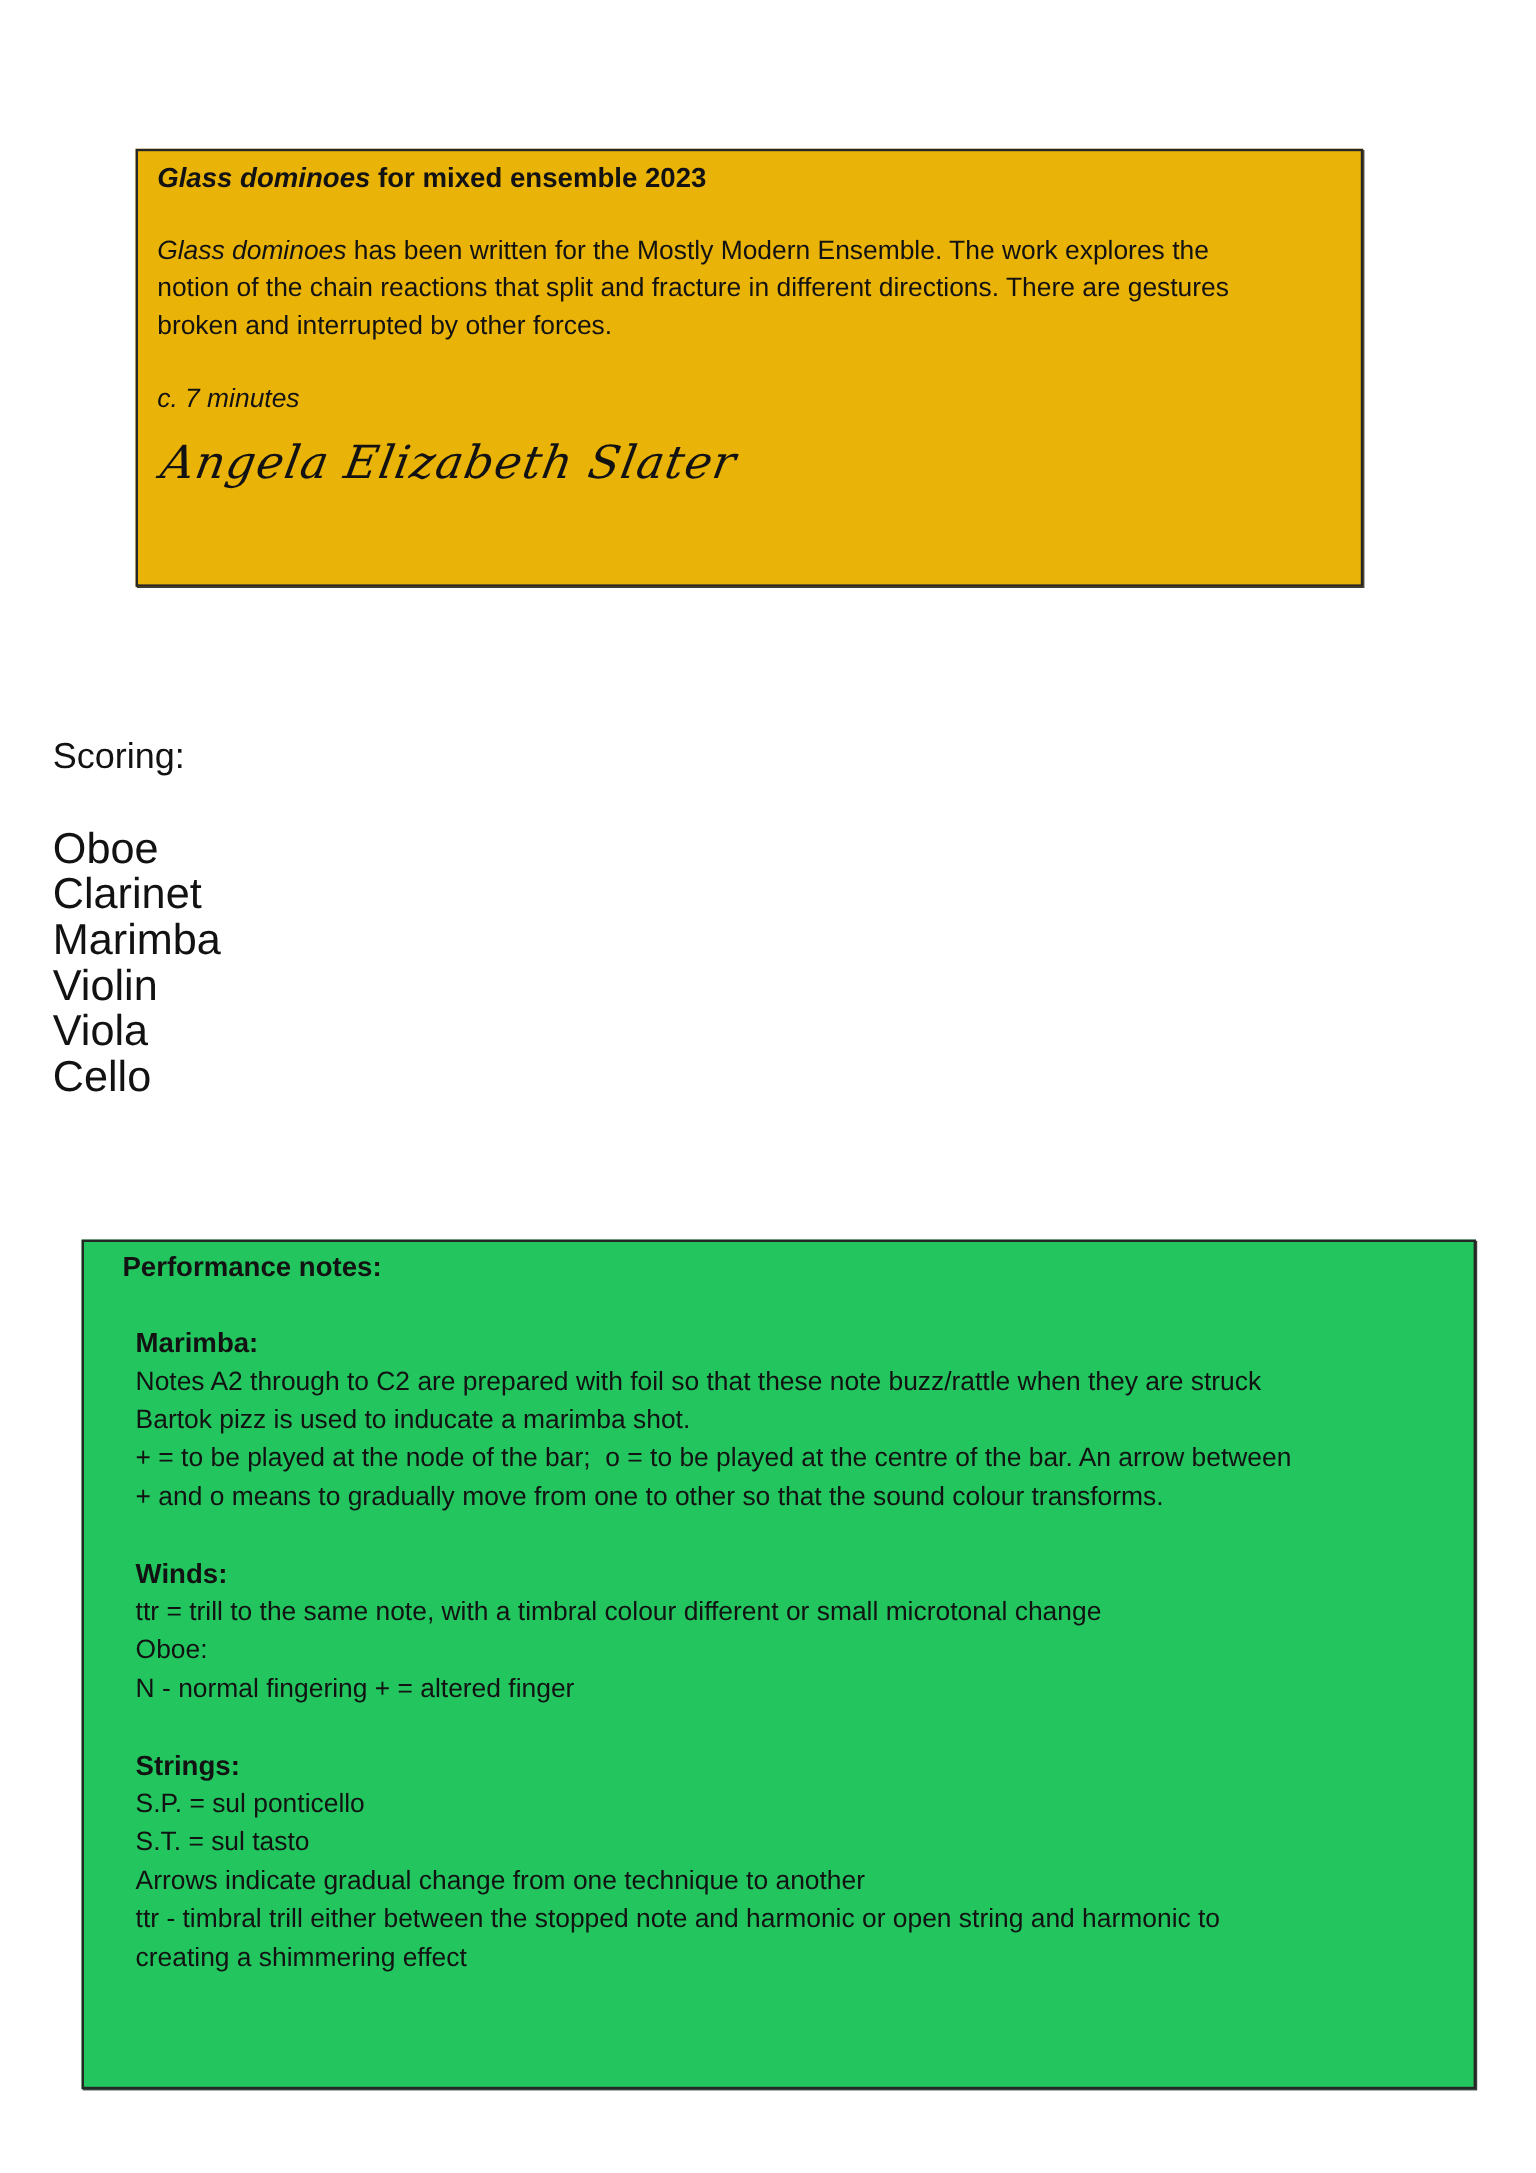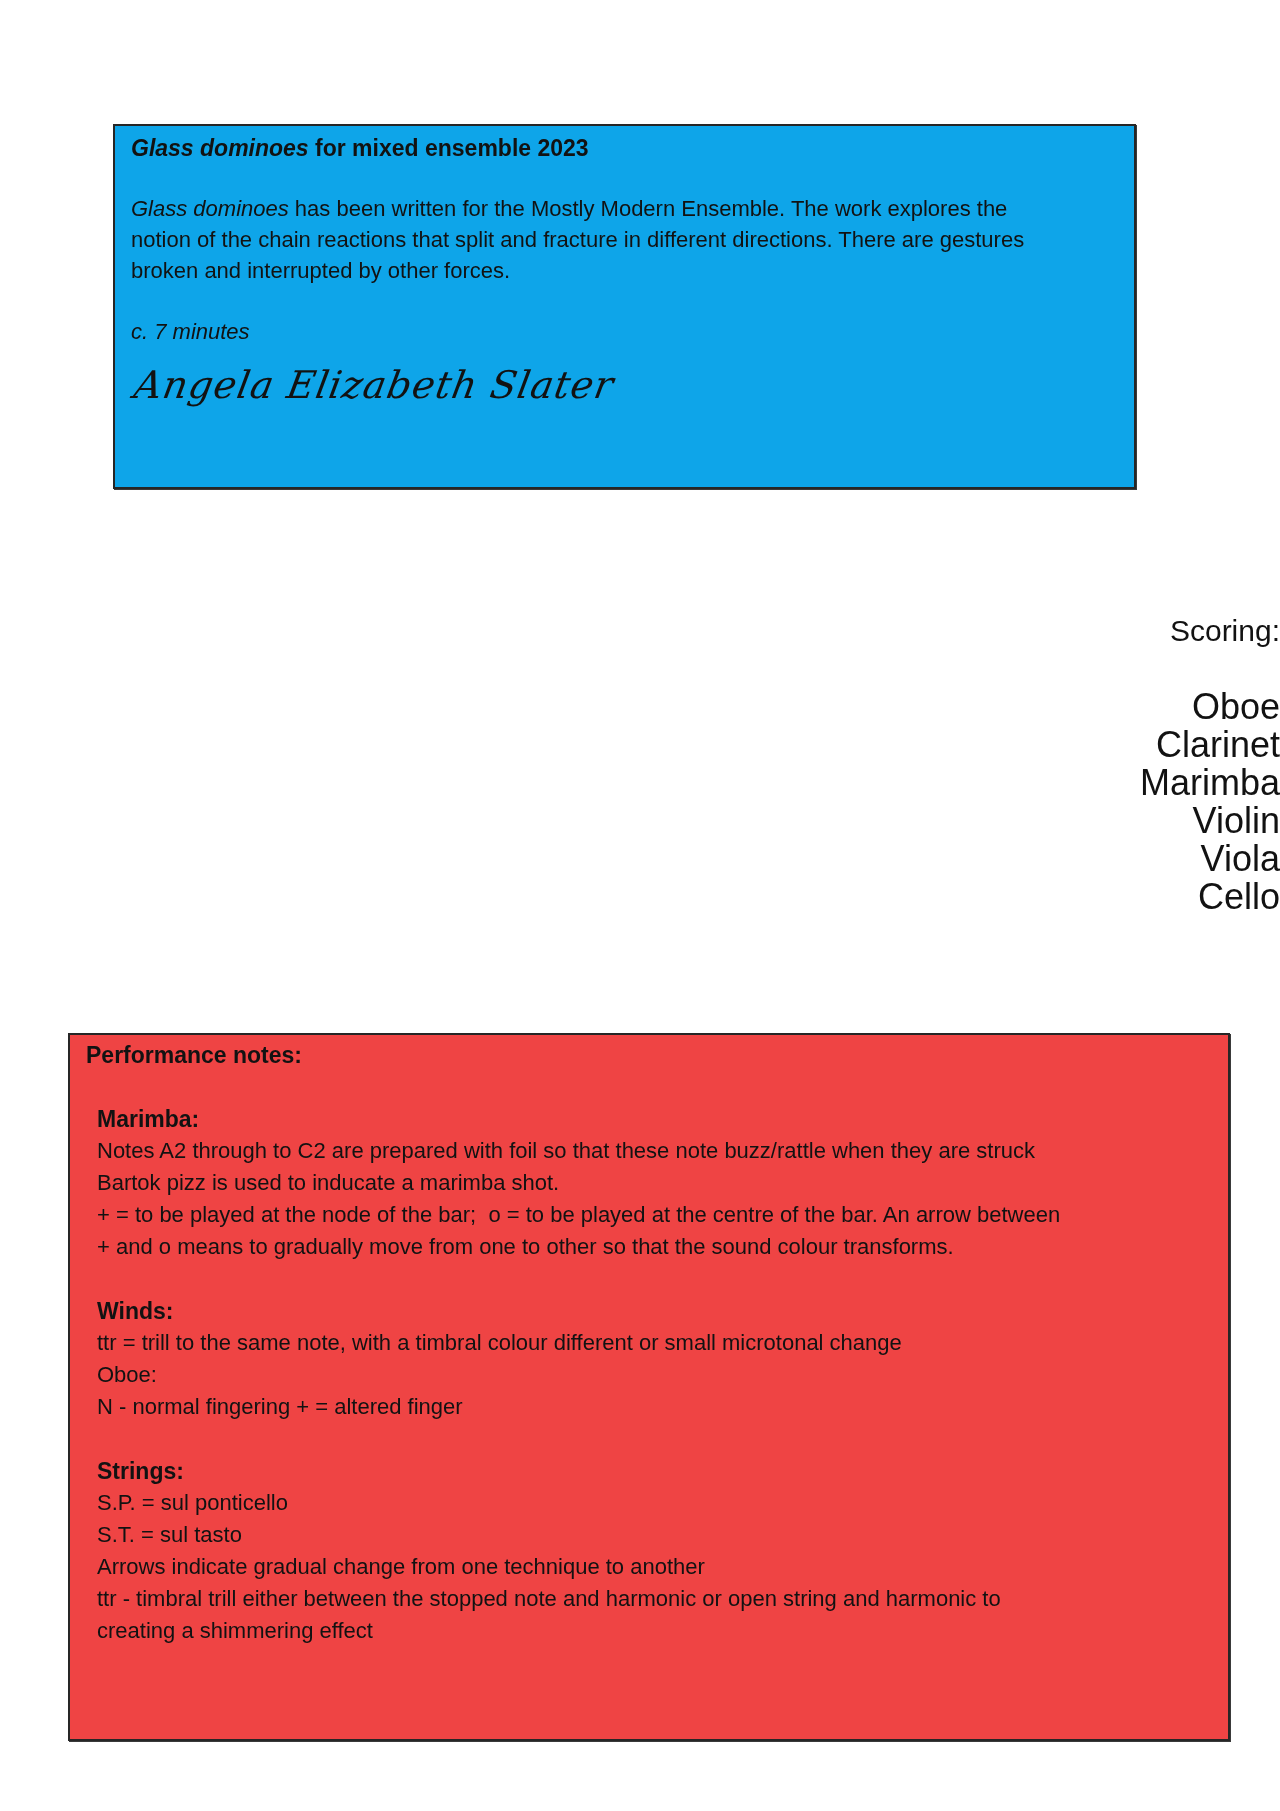--- a/index.html
+++ b/index.html
@@ -15,21 +15,21 @@
   .page { position: absolute; inset: 0; }
 
   
   .header-box {
     position: absolute;
     left: 113px; top: 124px;
     width: 1023px; height: 365px;
     border: 2px solid #262626;
     box-shadow: 1px 1px 0 #3a3a3a;
     padding: 6px 16px;
-    background: #0ea5e9;
+    background: #eab308;
   }
   .work-title {
     font-weight: bold;
     font-size: 23px;
     line-height: 32px;
   }
   .work-title .t-italic { font-style: italic; }
   .program-note {
     margin-top: 29px;
     font-size: 22px;
@@ -52,43 +52,43 @@
     transform: skewX(-10deg);
     transform-origin: left bottom;
     white-space: nowrap;
   }
 
   
   .scoring {
     position: absolute;
     left: 0; top: 612px;
     width: 1280px;
-    text-align: right;
+    text-align: left;
     padding-left: 44px;
   }
   .scoring-heading {
     font-size: 30px;
     line-height: 38px;
     margin-bottom: 38px;
     font-weight: normal;
   }
   .instrument {
     font-size: 36px;
     line-height: 38px;
   }
 
   
   .notes-box {
     position: absolute;
     left: 68px; top: 1033px;
     width: 1162px; height: 708px;
     border: 2px solid #262626;
     box-shadow: 1px 1px 0 #3a3a3a;
-    padding: 4px 16px;
-    background: #ef4444;
+    padding: 4px 32px;
+    background: #22c55e;
     font-size: 22px;
     line-height: 32px;
   }
   .notes-heading {
     font-weight: bold;
     font-size: 23px;
     line-height: 32px;
   }
   .notes-section { margin-top: 32px; margin-left: 11px; }
   .section-title {

